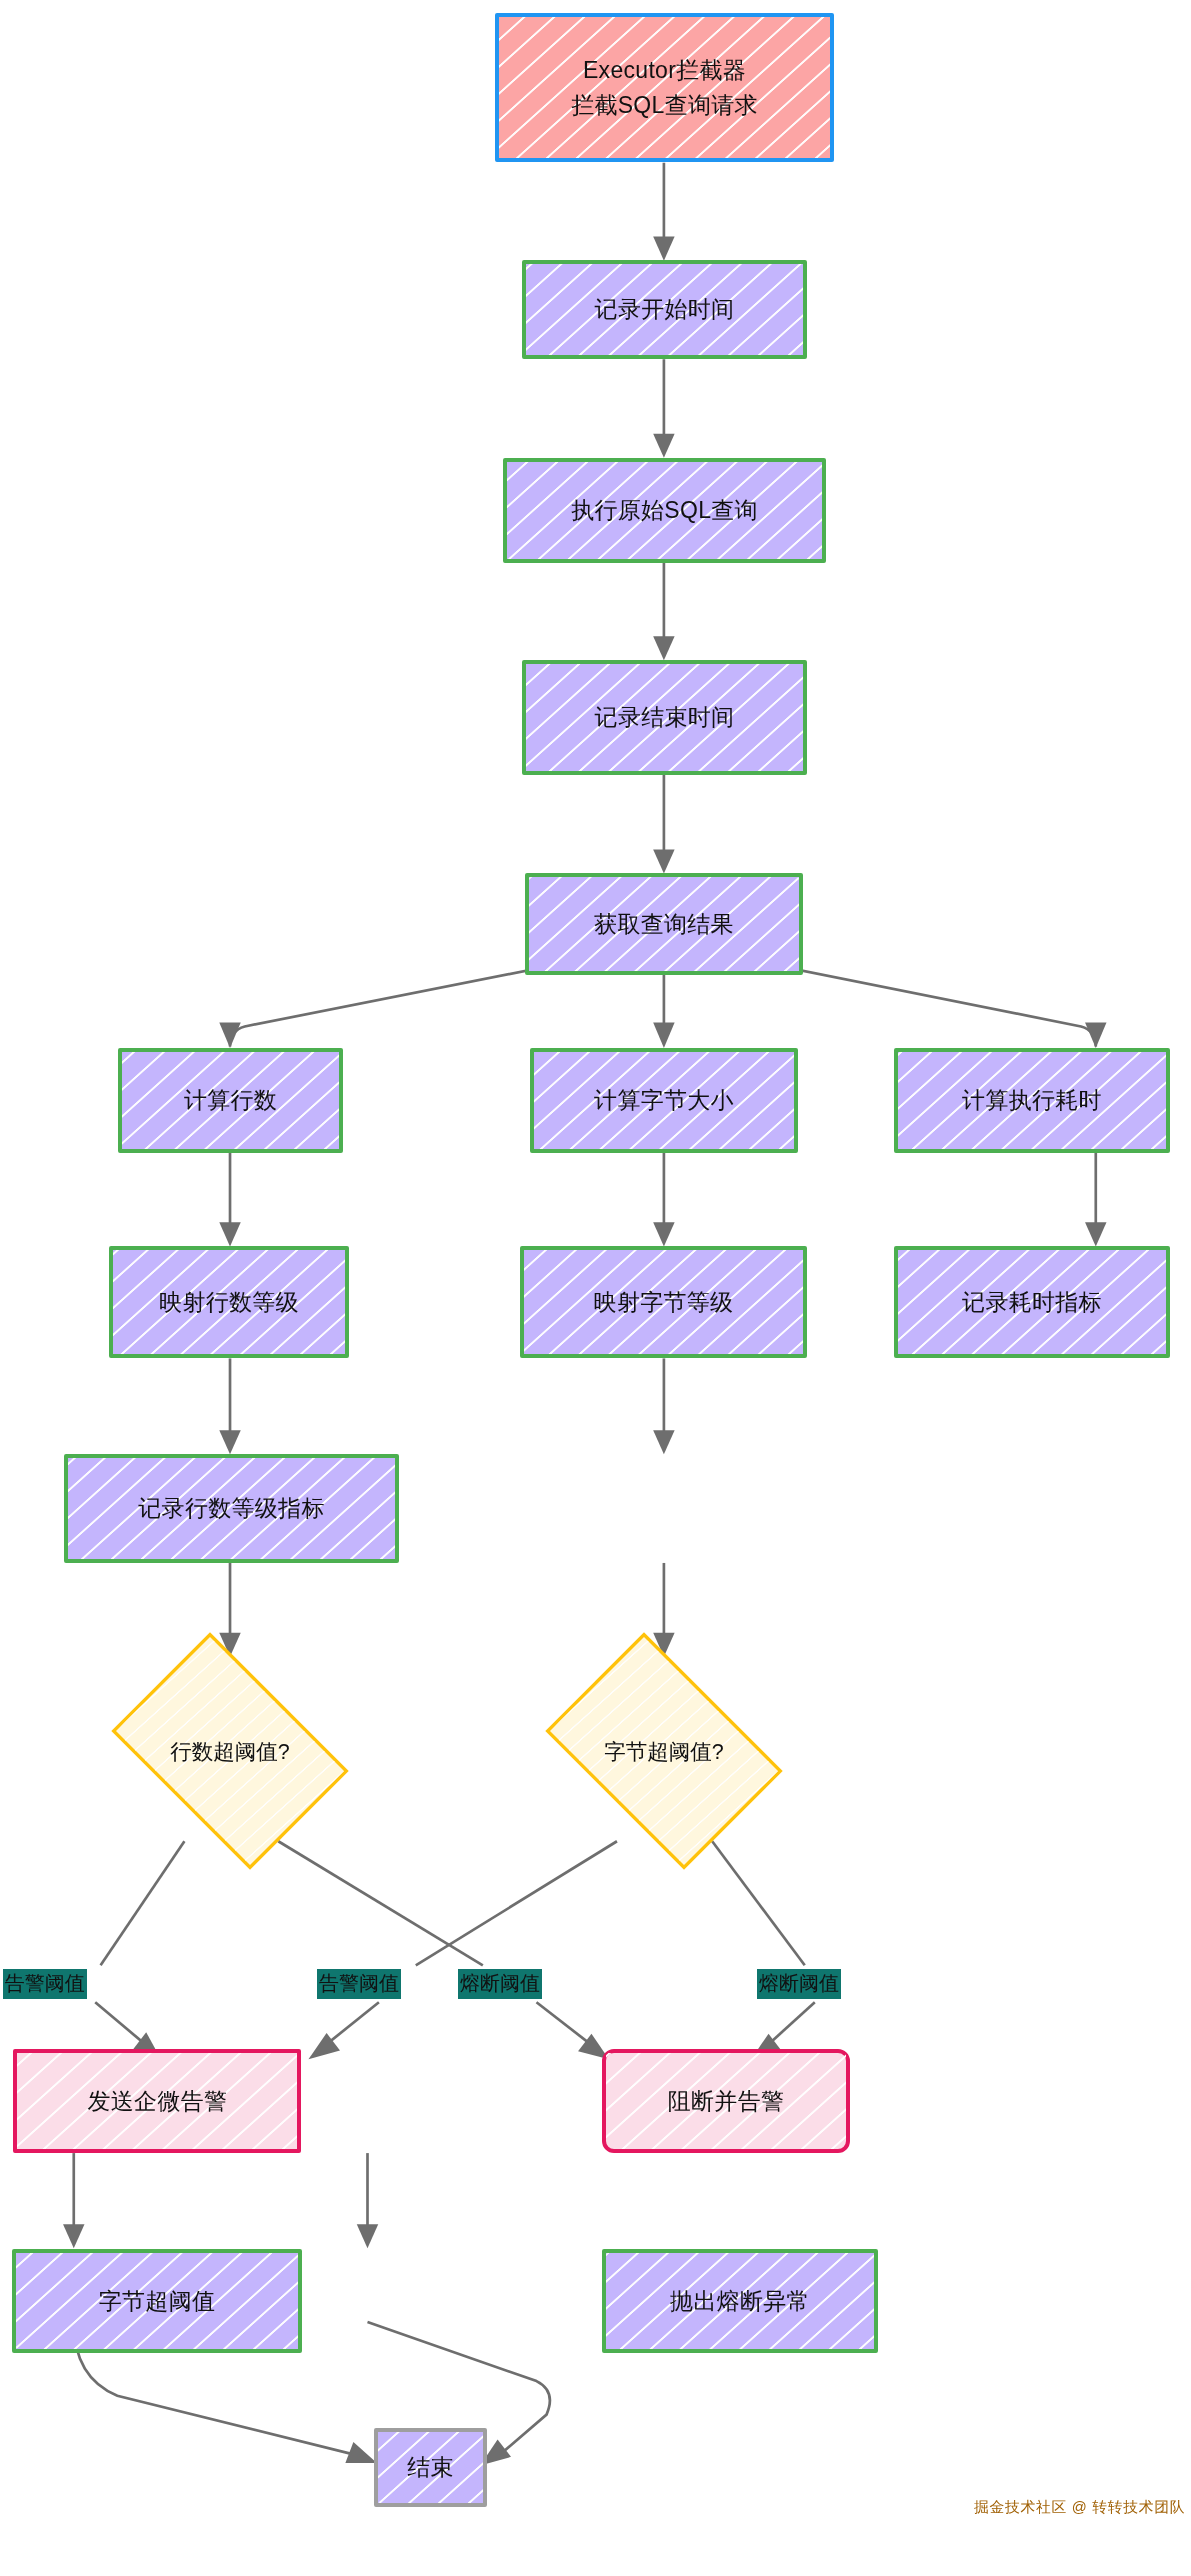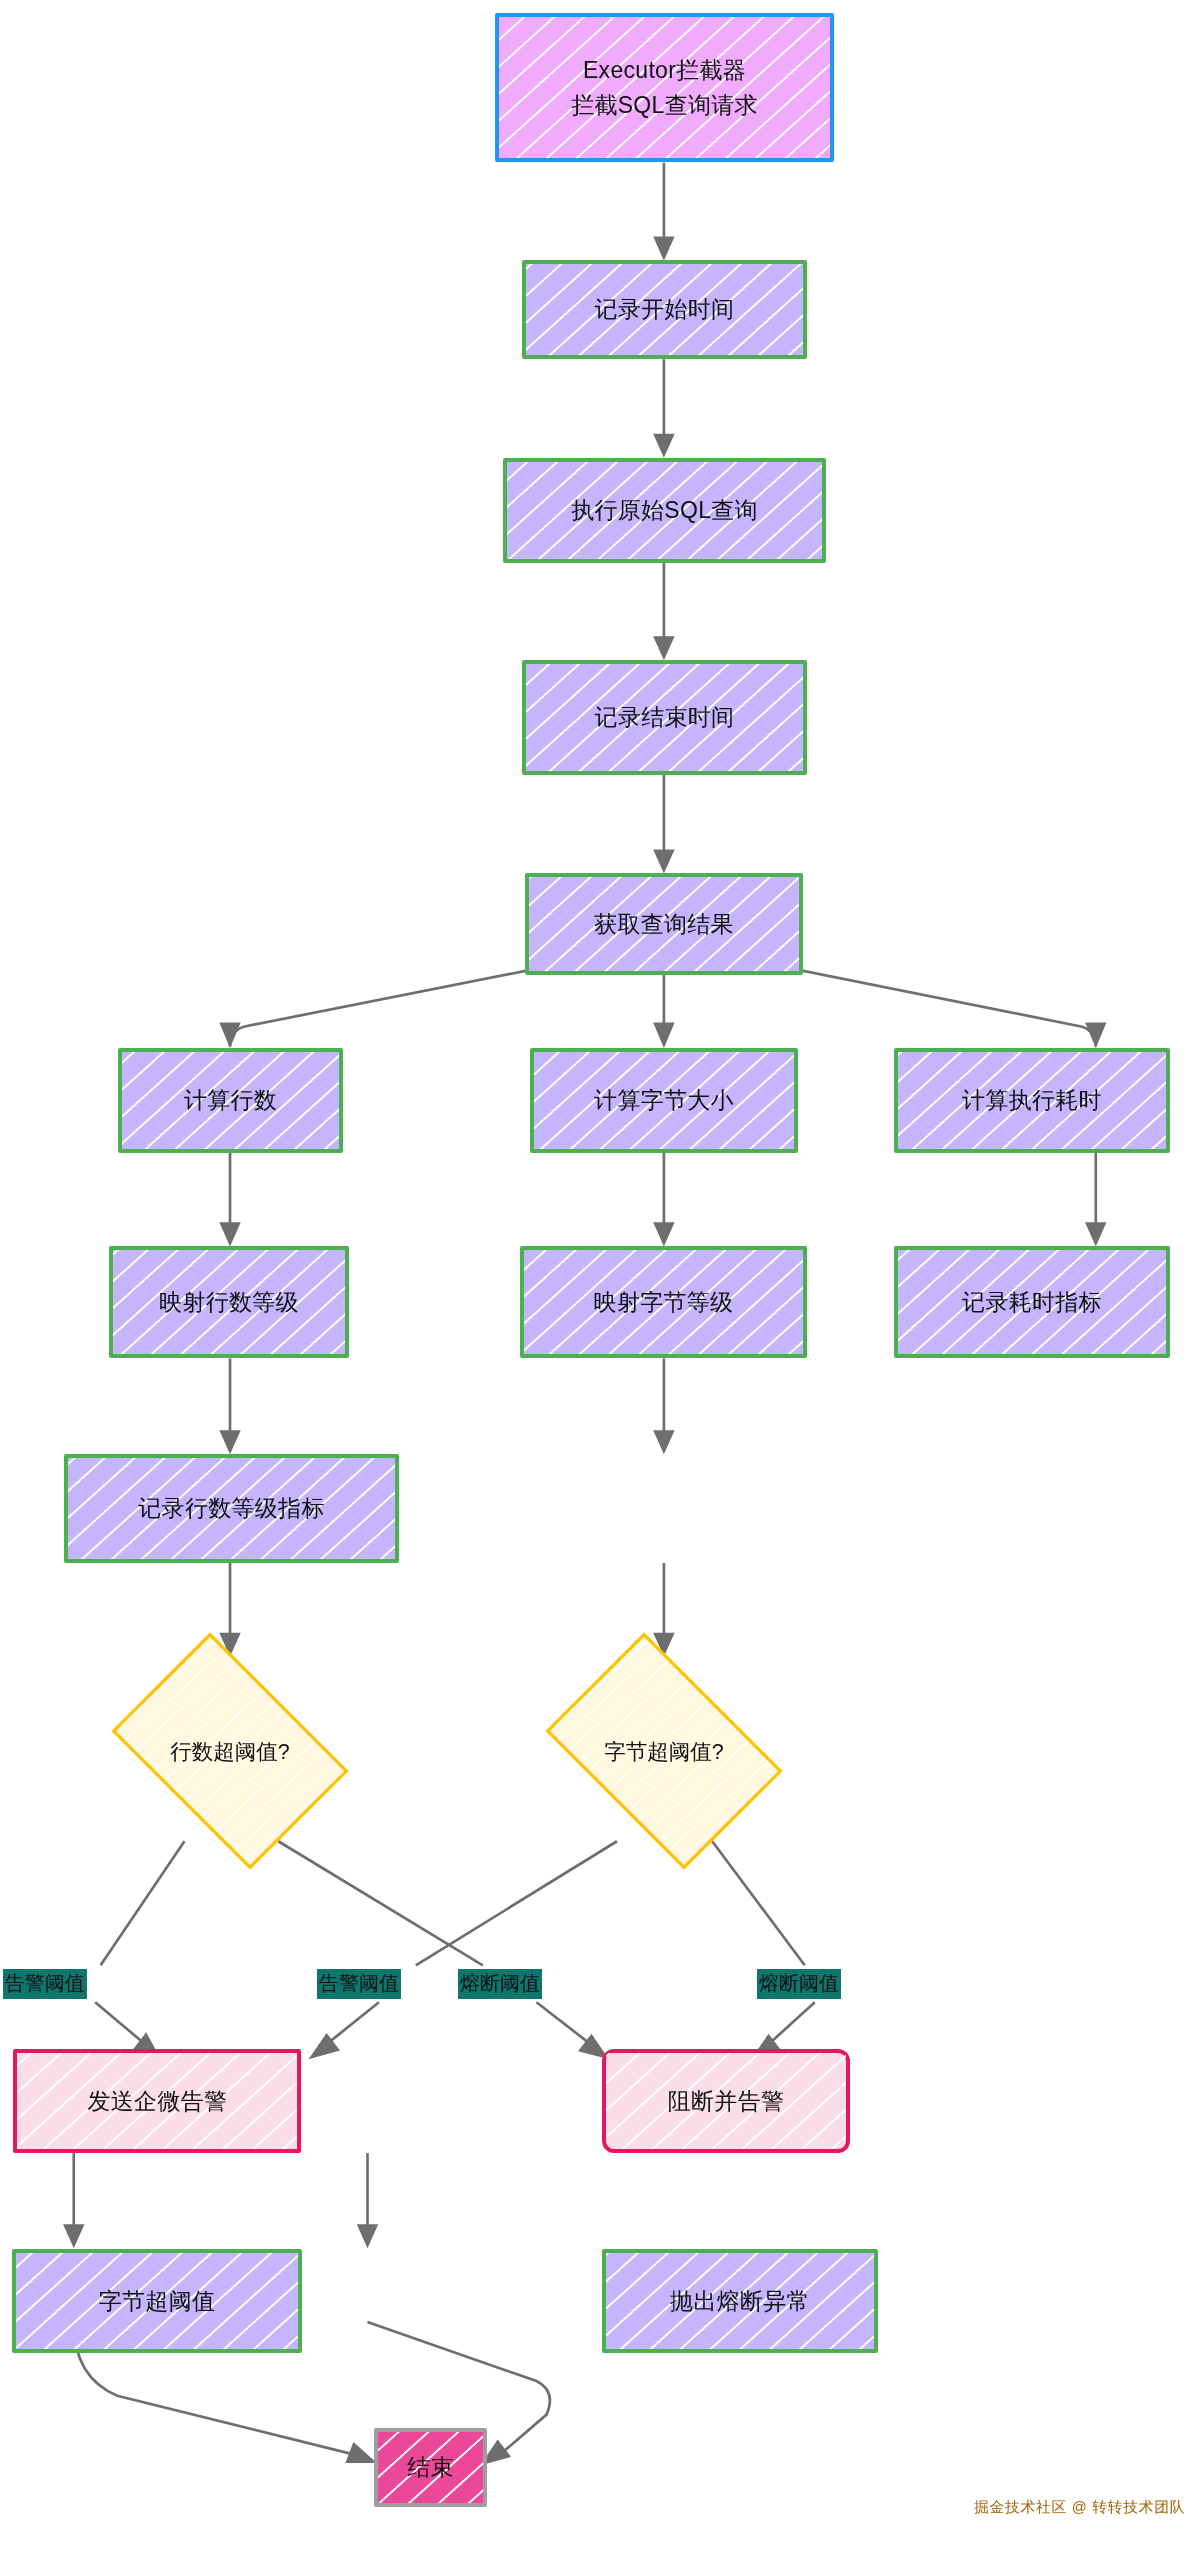--- a/index.html
+++ b/index.html
@@ -45,24 +45,24 @@
       rgba(255,255,255,0) 0px,
       rgba(255,255,255,0) 8px,
       rgba(255,255,255,0.95) 8.7px,
       rgba(255,255,255,0.95) 10px,
       rgba(255,255,255,0) 10.7px,
       rgba(255,255,255,0) 20px
     );
     border-radius: 2px;
   }
 
-  .node.blue   { background:#f0abfc; border:4.7px solid #2095f2; }
+  .node.blue   { background:#fca5a5; border:4.7px solid #2095f2; }
   .node.green  { background:#c4b5fd; border:4px solid #4caf50; }
   .node.pink   { background:#fbdde8; border:4px solid #e4175f; }
-  .node.grey   { background:#ec4899; border:4px solid #9e9e9e; }
+  .node.grey   { background:#c4b5fd; border:4px solid #9e9e9e; }
 
   
   .diamond {
     position: absolute;
     display: flex;
     align-items: center;
     justify-content: center;
   }
   .diamond .dshape {
     position: absolute;

